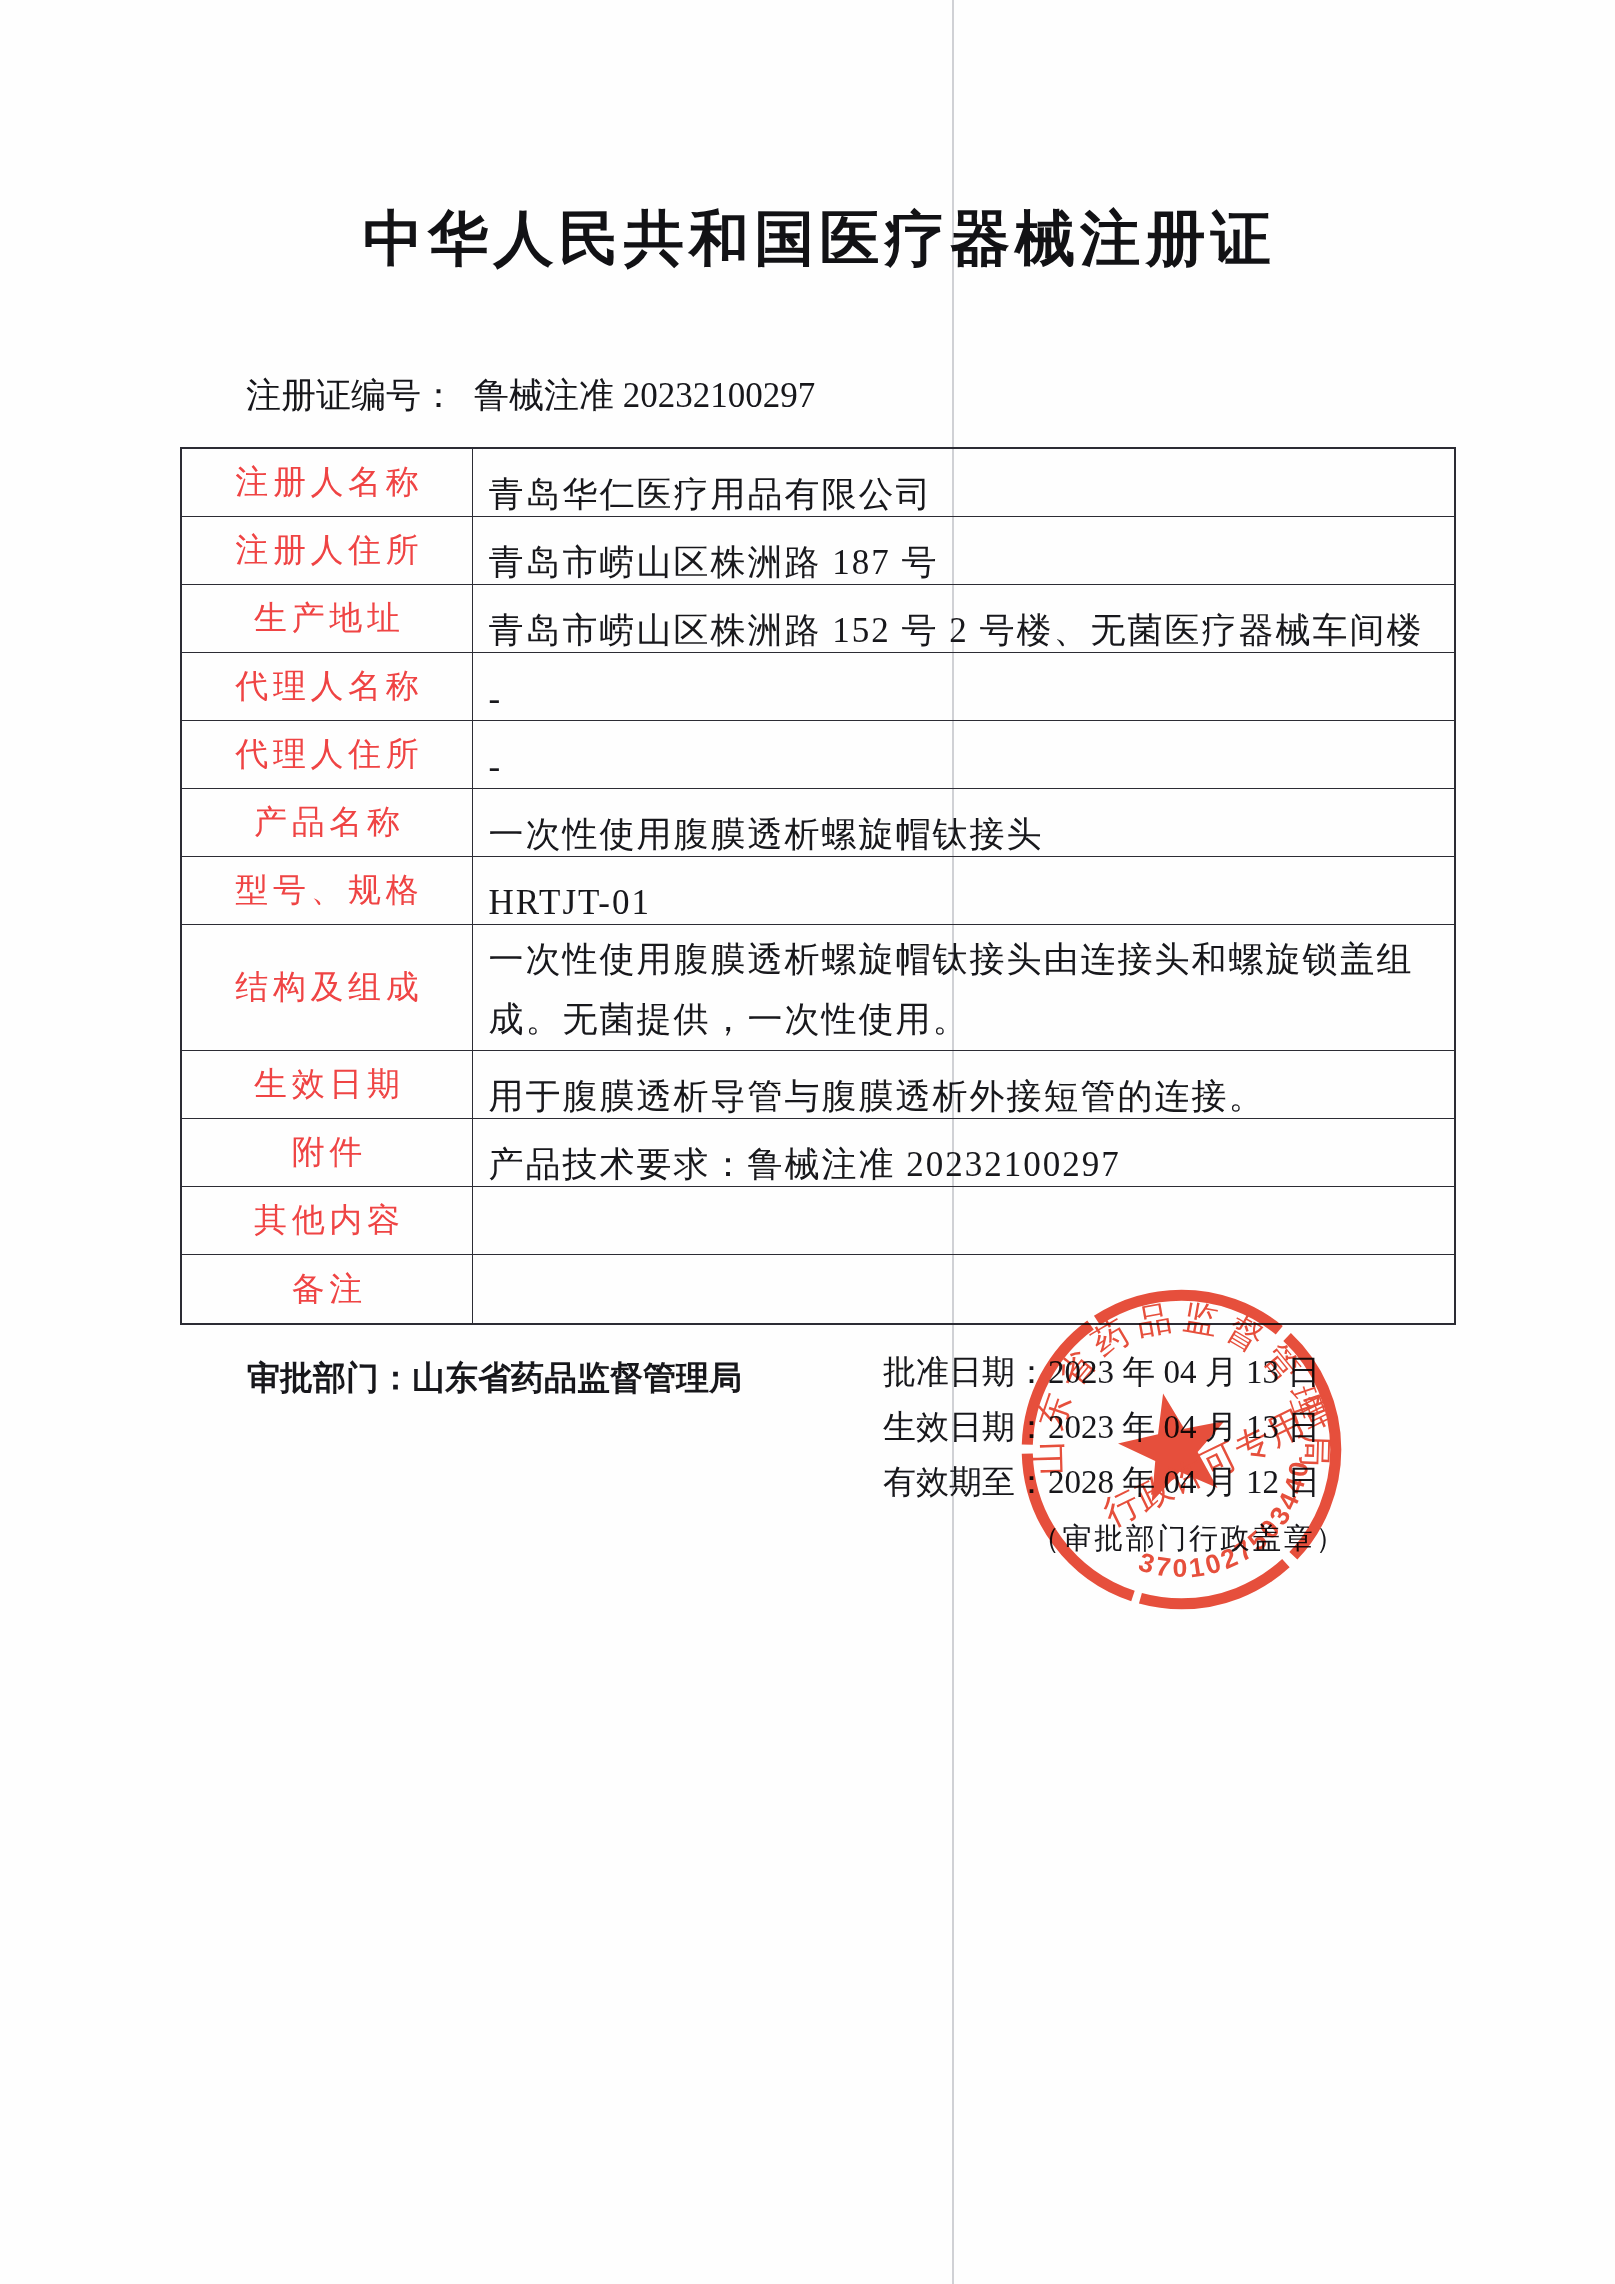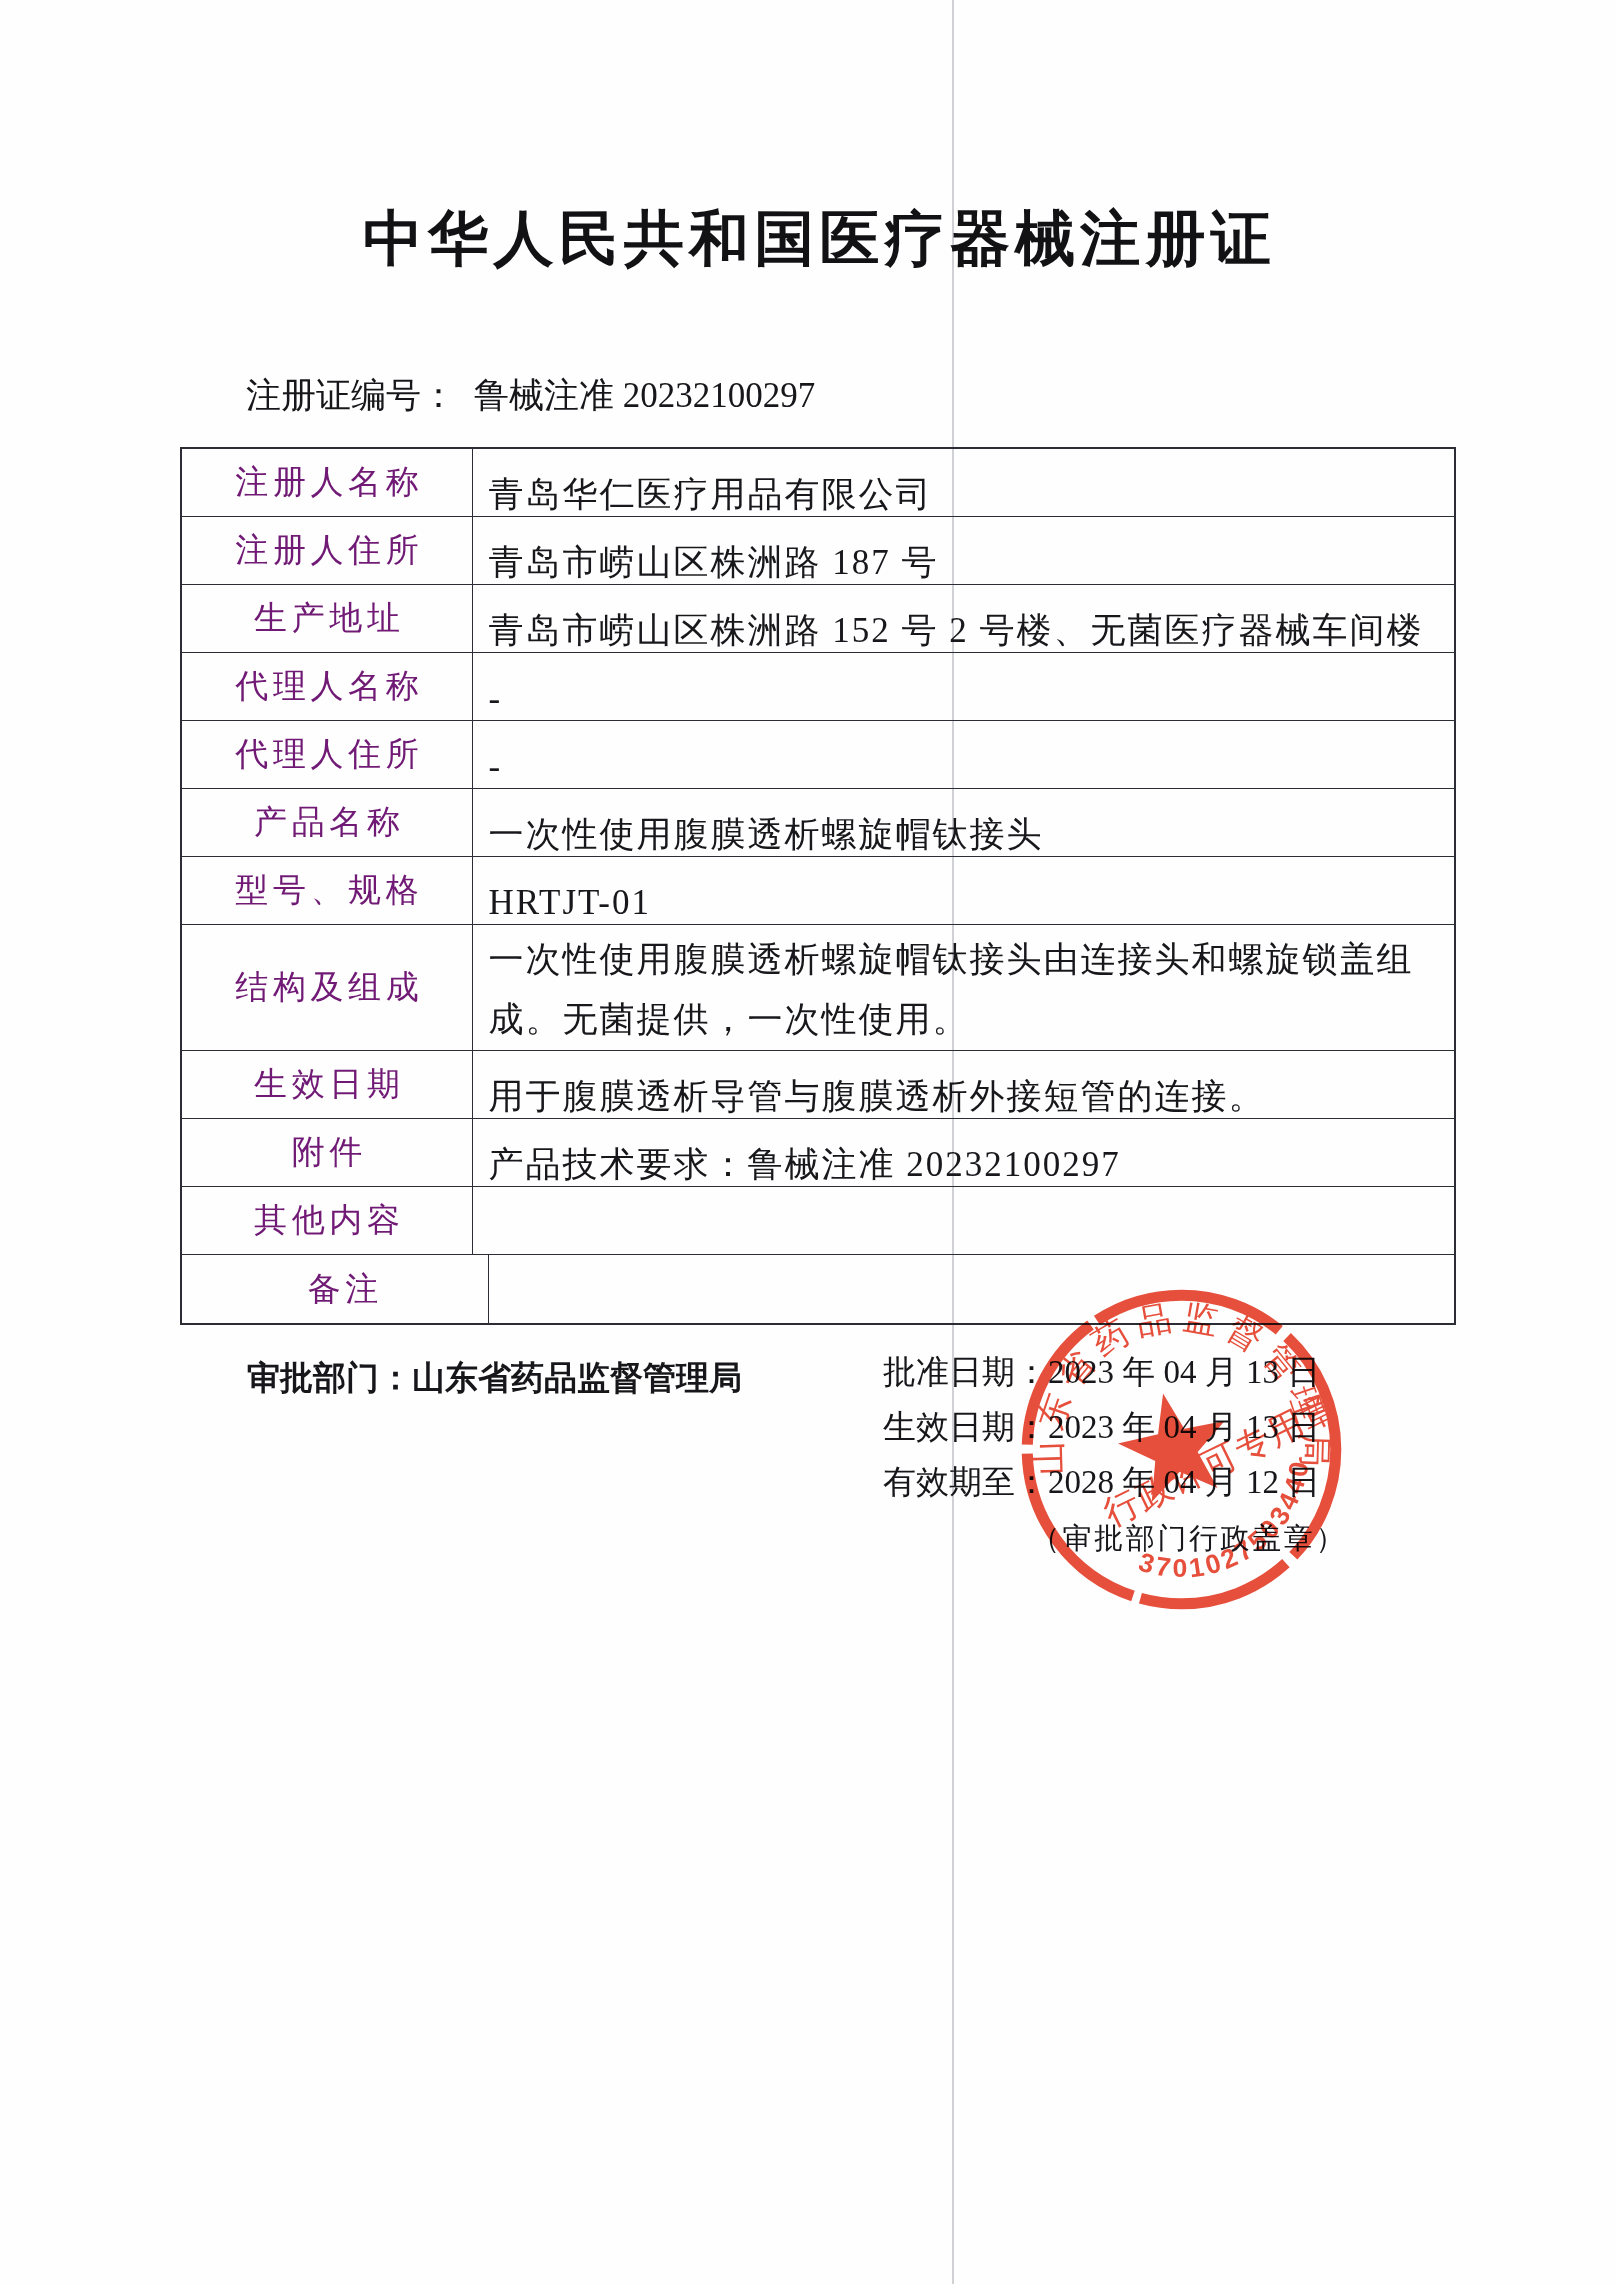--- a/index.html
+++ b/index.html
@@ -28,25 +28,25 @@
     font-size:35px; line-height:44px; color:#17171b;
   }
   .reg-line .gap { display:inline-block; width:18px; }
 
   .tbl {
     position:absolute; left:180px; top:447px; width:1276px;
     border:2px solid #2c2c34;
   }
   .row { display:flex; height:68px; border-bottom:1.3px solid #2c2c34; }
   .row.tall { height:126px; }
-  .row:last-child { border-bottom:none;margin-left:16px; }
+  .row:last-child { border-bottom:none; }
   .cl {
     width:291px; flex:0 0 291px; border-right:1.3px solid #2c2c34;
     display:flex; align-items:center; justify-content:center;
-    font-size:33px; letter-spacing:4.6px; padding-left:4.6px; color:#701a75;
+    font-size:33px; letter-spacing:4.6px; padding-left:4.6px; color:#ef4444;
   }
   .cv {
     flex:1 1 auto; display:flex; align-items:flex-end;
     font-size:35px; letter-spacing:2px; padding:0 15.6px; color:#18181c;
     line-height:42px;
   }
   .row.tall .cv { line-height:60px; }
 
   .footer-left {
     position:absolute; left:247px; top:1359px;

